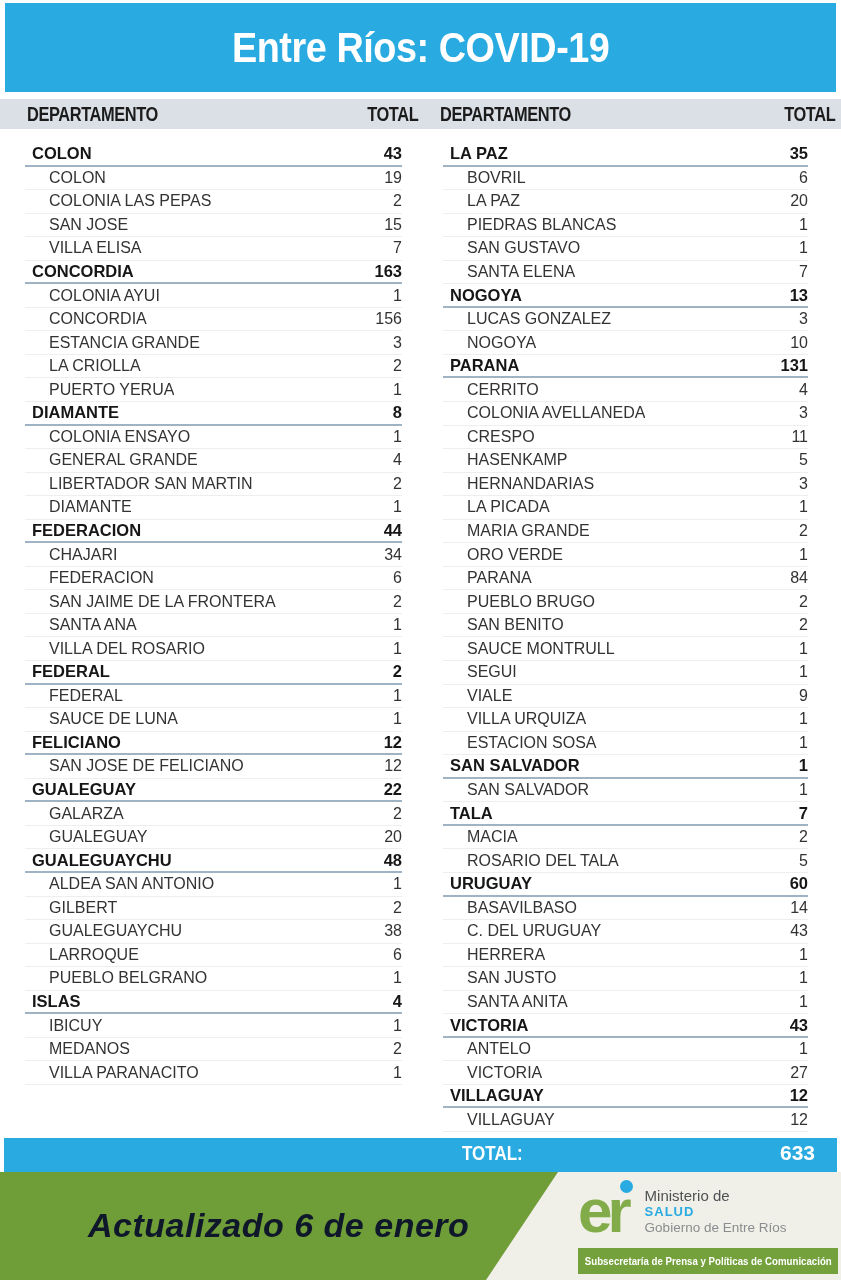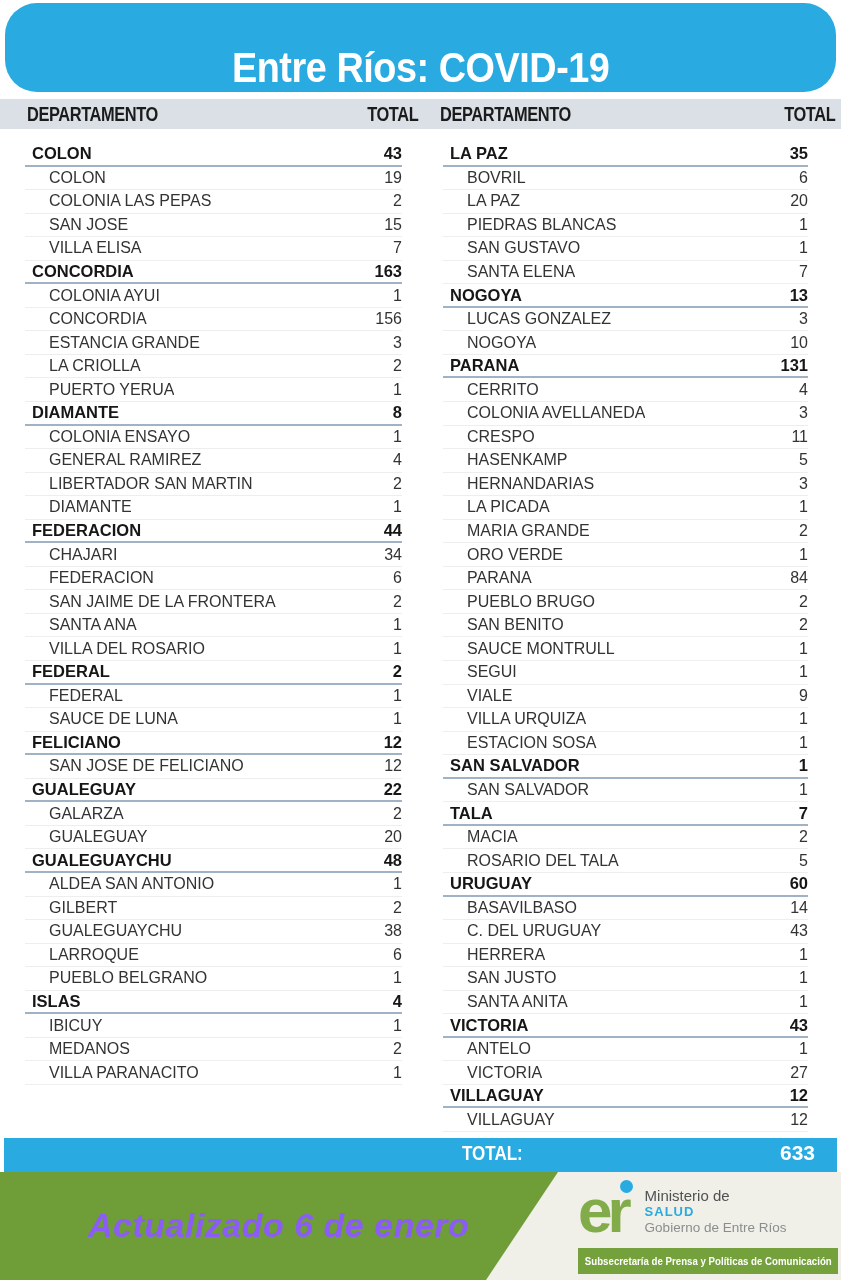--- a/index.html
+++ b/index.html
@@ -1,21 +1,21 @@
 <!DOCTYPE html>
 <html style="--cyan: #29abe2; --headerband: #dbe0e7; --green: #6f9d38; --logogreen: #82ac4a; --bargreen: #74a13c; --ivory: #f0efe8; --ruleblue: #9fb3c4; --text: #2d2d2d;"><head>
 <meta charset="utf-8">
 <style>
   html,body{margin:0;padding:0;background:#ffffff;}
   .page{position:relative;width:841px;height:1280px;background:#fff;overflow:hidden;
         font-family:"Liberation Sans",sans-serif;color:var(--text,#2d2d2d);}
 
   
   .banner{position:absolute;left:5px;top:3px;right:5px;height:89px;
-          background:var(--cyan,#29abe2);display:flex;align-items:flex-end;justify-content:center;border-radius:32px;}
+          background:var(--cyan,#29abe2);display:flex;align-items:center;justify-content:center;}
   .banner .ttl{color:#fff;font-weight:bold;font-size:42px;letter-spacing:-0.5px;
                transform:scaleX(0.9);white-space:nowrap;}
 
   
   .head-band{position:absolute;left:0;top:99px;width:100%;height:30px;background:var(--headerband,#dbe0e7);}
   .head-band span{position:absolute;line-height:30px;font-weight:bold;font-size:20px;color:#1b1b1b;
                   letter-spacing:-0.5px;white-space:nowrap;}
   .hc-ldept{left:27px;transform:scaleX(0.82);transform-origin:left center;}
   .hc-ltotal{right:423px;transform:scaleX(0.82);transform-origin:right center;}
   .hc-rdept{left:440px;transform:scaleX(0.82);transform-origin:left center;}
@@ -36,21 +36,21 @@
   
   .total-bar{position:absolute;left:4px;right:4px;top:1138px;height:34px;background:var(--cyan,#29abe2);}
   .total-bar .tl{position:absolute;left:458px;line-height:30px;color:#fff;font-weight:bold;
                  font-size:20px;transform:scaleX(0.85);transform-origin:left center;}
   .total-bar .tv{position:absolute;right:22px;line-height:30px;color:#fff;font-weight:bold;font-size:21px;}
 
   
   .footer{position:absolute;left:0;top:1172px;width:841px;height:108px;background:var(--ivory,#f0efe8);}
   .green-banner{position:absolute;left:0;top:0;width:558px;height:108px;background:var(--green,#6f9d38);
                 clip-path:polygon(0 0,100% 0,calc(100% - 72px) 100%,0 100%);}
-  .update-text{position:absolute;left:88px;top:50%;transform:translateY(-52%);color:#8b5cf6;
+  .update-text{position:absolute;left:88px;top:50%;transform:translateY(-52%);color:#0f172a;
                font-style:italic;font-weight:600;font-size:34px;white-space:nowrap;letter-spacing:0.5px;}
 
   .logo{position:absolute;left:578px;top:8px;width:260px;}
   .logo-top{display:flex;align-items:center;height:62px;}
   .er{position:relative;font-weight:bold;font-size:62px;line-height:56px;letter-spacing:-5px;
       color:var(--logogreen,#82ac4a);padding-right:8px;}
   .er .dot{position:absolute;top:-3px;right:2px;width:13px;height:13px;border-radius:50%;
            background:var(--cyan,#29abe2);}
   .logo-text{margin-left:10px;line-height:1.18;}
   .logo-text .l1{font-size:15px;color:#4f5153;}
@@ -124,21 +124,21 @@
       </div>
       <div class="row dept">
         <span class="nm">DIAMANTE</span>
         <span class="val">8</span>
       </div>
       <div class="row loc">
         <span class="nm">COLONIA ENSAYO</span>
         <span class="val">1</span>
       </div>
       <div class="row loc">
-        <span class="nm">GENERAL RAMIREZ</span>
+        <span class="nm">GENERAL GRANDE</span>
         <span class="val">4</span>
       </div>
       <div class="row loc">
         <span class="nm">LIBERTADOR SAN MARTIN</span>
         <span class="val">2</span>
       </div>
       <div class="row loc">
         <span class="nm">DIAMANTE</span>
         <span class="val">1</span>
       </div>

